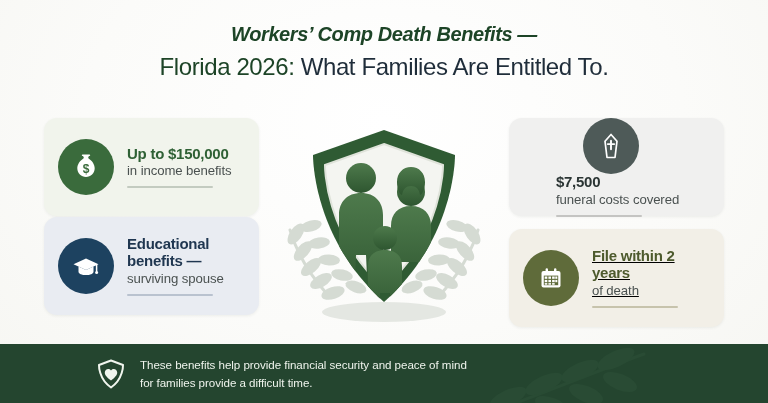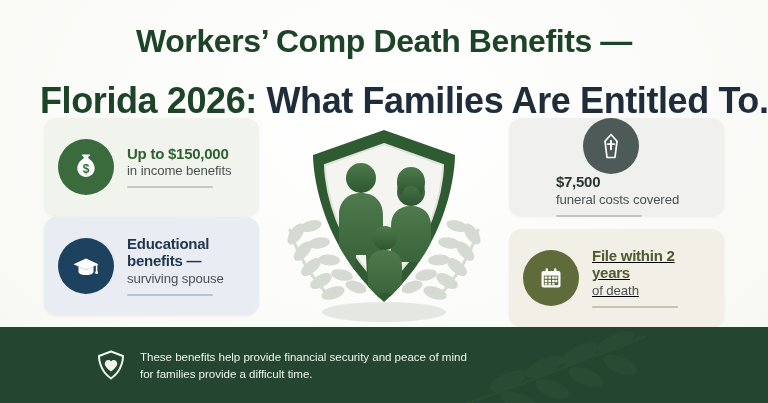--- a/index.html
+++ b/index.html
@@ -20,34 +20,35 @@
   }
 
   
   .title-block {
     position:absolute;
     top:22px; left:0; right:0;
     text-align:center;
     padding:0 40px;
   }
   .title-line1 {
-    font-size:32px;
+    font-size:20px;
     font-weight:bold;
     letter-spacing:-0.4px;
     color:#1d4427;
     line-height:1.22;
     white-space:nowrap;
+    font-style:italic;
   }
   .title-line2 {
-    font-size:36px;
-    font-weight:bold;
+    font-size:24px;
+    font-weight:normal;
     letter-spacing:-0.4px;
     line-height:1.22;
     white-space:nowrap;
-    margin-top:18px;
+    margin-top:6px;
   }
   .t-green { color:#1d4427; }
   .t-navy  { color:#1f2d3a; }
 
   
   .card {
     position:absolute;
     width:215px;
     height:98px;
     border-radius:13px;
@@ -111,21 +112,21 @@
     transform:translateX(-50%);
     width:250px;
     height:234px;
   }
   .emblem svg { display:block; width:100%; height:100%; }
 
   
   .footer {
     position:absolute;
     left:0; right:0; bottom:0;
-    height:76px;
+    height:59px;
     background:#24452f;
     display:flex;
     align-items:center;
     padding-left:96px;
     overflow:hidden;
   }
   .footer-leaf {
     position:absolute;
     right:60px; top:-10px;
     width:260px; height:90px;

